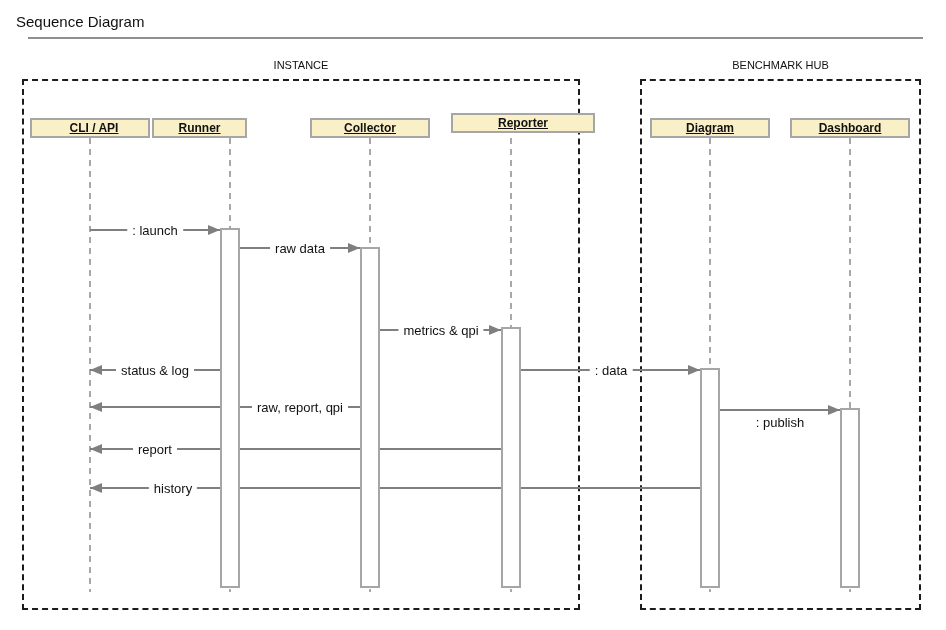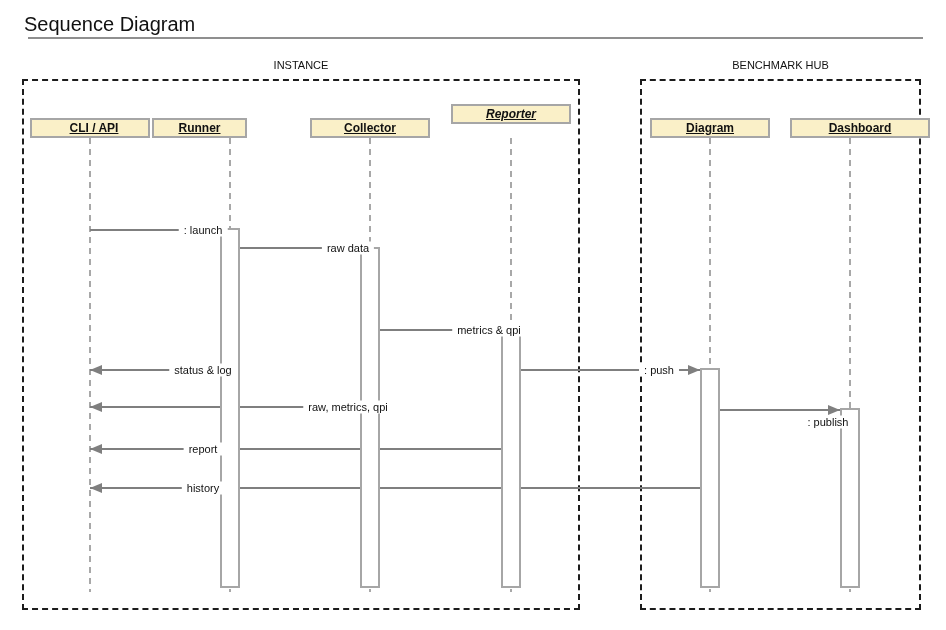--- a/index.html
+++ b/index.html
@@ -4,63 +4,63 @@
 <style>
   :root{
     --c-fill:#FAF0C8; --c-border:#A6A6A6; --c-line:#7F7F7F; --c-life:#A8A8A8;
     --c-group:#1C1C1C; --c-rule:#8F8F8F; --c-text:#111111; --c-bg:#FFFFFF;
   }
   html,body{margin:0;padding:0;background:var(--c-bg);}
   .canvas{
     position:relative; width:946px; height:630px; background:var(--c-bg);
     font-family:"Liberation Sans", sans-serif; overflow:hidden;
   }
-  .title{position:absolute; left:24px; top:13px; font-size:20px; color:var(--c-text); white-space:nowrap;}
+  .title{position:absolute; left:16px; top:13px; font-size:15px; color:var(--c-text); white-space:nowrap;}
   .title-rule{position:absolute; left:28px; top:37px; width:895px; height:2px; background:var(--c-rule);}
   .group-box{position:absolute; box-sizing:border-box; border:2px dashed var(--c-group); z-index:0;}
   .group-label{position:absolute; transform:translateX(-50%); font-size:11px; color:var(--c-text); white-space:nowrap; z-index:1;}
   .lifeline{position:absolute; width:2px; z-index:1;
     background:repeating-linear-gradient(to bottom, var(--c-life) 0 6px, transparent 6px 11px);}
   .participant{position:absolute; height:20px; box-sizing:border-box;
     background:var(--c-fill); border:2px solid var(--c-border);
     display:flex; align-items:center; justify-content:center;
     font-size:12px; font-weight:bold; text-decoration:underline; color:var(--c-text); z-index:3; white-space:nowrap;}
   .msg-line{position:absolute; height:2px; background:var(--c-line); z-index:2;}
   .activation{position:absolute; width:20px; box-sizing:border-box; background:var(--c-bg);
     border:2px solid var(--c-border); z-index:3;}
   .arrowhead{position:absolute; width:0; height:0;
     border-top:5px solid transparent; border-bottom:5px solid transparent; z-index:4;}
   .arrowhead.right{border-left:12px solid var(--c-line);}
   .arrowhead.left{border-right:12px solid var(--c-line);}
-  .msg-label{position:absolute; transform:translate(-50%,-50%); font-size:11px; color:var(--c-text);
-    background:var(--c-bg); padding:0 5px; white-space:nowrap; z-index:4; line-height:13px;margin-left:48px;}
+  .msg-label{position:absolute; transform:translate(-50%,-50%); font-size:13px; color:var(--c-text);
+    background:var(--c-bg); padding:0 5px; white-space:nowrap; z-index:4; line-height:13px;}
 </style>
 </head>
 <body>
 
 <div class="canvas">
   <div class="title">Sequence Diagram</div>
   <div class="title-rule"></div>
   <div id="diagram">
       <div class="group-box" style="left: 22px; top: 79px; width: 558px; height: 531px;"></div>
       <div class="group-label" style="left: 301px; top: 59px;">INSTANCE</div>
       <div class="group-box" style="left: 640px; top: 79px; width: 281px; height: 531px;"></div>
       <div class="group-label" style="left: 780.5px; top: 59px;">BENCHMARK HUB</div>
       <div class="lifeline" style="left: 89px; top: 138px; height: 454px;"></div>
       <div class="participant" style="left: 30px; top: 118px; width: 120px; padding-left: 8px;">CLI / API</div>
       <div class="lifeline" style="left: 229px; top: 138px; height: 454px;"></div>
       <div class="participant" style="left: 152px; top: 118px; width: 95px;">Runner</div>
       <div class="lifeline" style="left: 369px; top: 138px; height: 454px;"></div>
       <div class="participant" style="left: 310px; top: 118px; width: 120px;">Collector</div>
       <div class="lifeline" style="left: 510px; top: 138px; height: 454px;"></div>
-      <div class="participant" style="left: 451px; top: 104px; width: 120px; font-style: italic;">Reporter</div>
+      <div class="participant" style="left: 451px; top: 113px; width: 144px;">Reporter</div>
       <div class="lifeline" style="left: 709px; top: 138px; height: 454px;"></div>
       <div class="participant" style="left: 650px; top: 118px; width: 120px;">Diagram</div>
       <div class="lifeline" style="left: 849px; top: 138px; height: 454px;"></div>
-      <div class="participant" style="left: 790px; top: 118px; width: 140px;">Dashboard</div>
+      <div class="participant" style="left: 790px; top: 118px; width: 120px;">Dashboard</div>
       <div class="msg-line" style="left: 90px; top: 229px; width: 130px;"></div>
       <div class="msg-line" style="left: 240px; top: 247px; width: 120px;"></div>
       <div class="msg-line" style="left: 380px; top: 329px; width: 121px;"></div>
       <div class="msg-line" style="left: 90px; top: 369px; width: 130px;"></div>
       <div class="msg-line" style="left: 521px; top: 369px; width: 179px;"></div>
       <div class="msg-line" style="left: 90px; top: 406px; width: 270px;"></div>
       <div class="msg-line" style="left: 720px; top: 409px; width: 120px;"></div>
       <div class="msg-line" style="left: 90px; top: 448px; width: 411px;"></div>
       <div class="msg-line" style="left: 90px; top: 487px; width: 610px;"></div>
       <div class="activation" style="left: 220px; top: 228px; height: 360px;"></div>
@@ -70,23 +70,23 @@
       <div class="activation" style="left: 840px; top: 408px; height: 180px;"></div>
       <div class="arrowhead right" style="top: 225px; left: 208px;"></div>
       <div class="msg-label" style="left: 155px; top: 230px;">: launch</div>
       <div class="arrowhead right" style="top: 243px; left: 348px;"></div>
       <div class="msg-label" style="left: 300px; top: 248px;">raw data</div>
       <div class="arrowhead right" style="top: 325px; left: 489px;"></div>
       <div class="msg-label" style="left: 441px; top: 330px;">metrics &amp; qpi</div>
       <div class="arrowhead left" style="top: 365px; left: 90px;"></div>
       <div class="msg-label" style="left: 155px; top: 370px;">status &amp; log</div>
       <div class="arrowhead right" style="top: 365px; left: 688px;"></div>
-      <div class="msg-label" style="left: 611px; top: 370px;">: push</div>
+      <div class="msg-label" style="left: 611px; top: 370px;">: data</div>
       <div class="arrowhead left" style="top: 402px; left: 90px;"></div>
-      <div class="msg-label" style="left: 300px; top: 407px;">raw, metrics, qpi</div>
+      <div class="msg-label" style="left: 300px; top: 407px;">raw, report, qpi</div>
       <div class="arrowhead right" style="top: 405px; left: 828px;"></div>
       <div class="msg-label" style="left: 780px; top: 422px;">: publish</div>
       <div class="arrowhead left" style="top: 444px; left: 90px;"></div>
       <div class="msg-label" style="left: 155px; top: 449px;">report</div>
       <div class="arrowhead left" style="top: 483px; left: 90px;"></div>
-      <div class="msg-label" style="left: 155px; top: 488px;">history</div>
+      <div class="msg-label" style="left: 173px; top: 488px;">history</div>
     </div>
 </div>
 
 </body></html>

